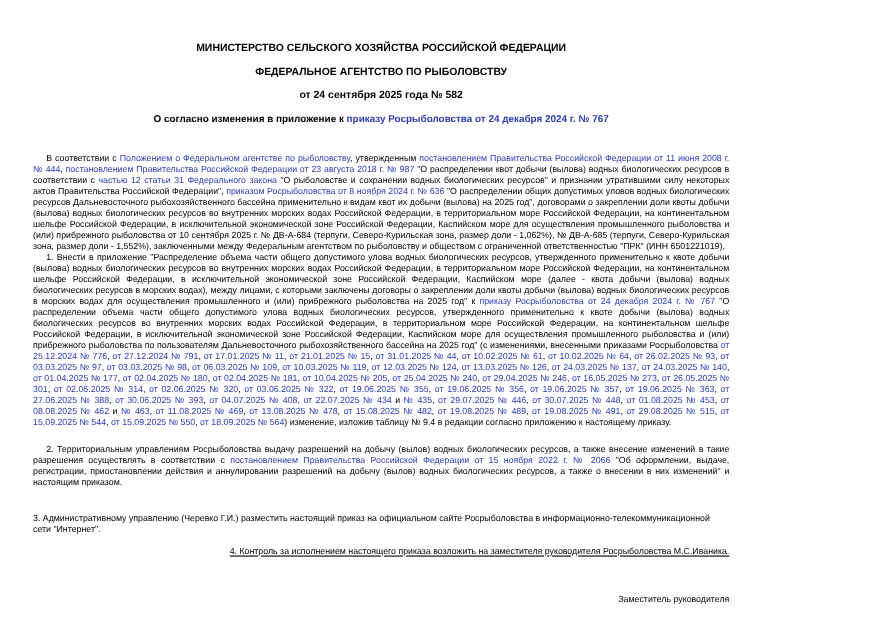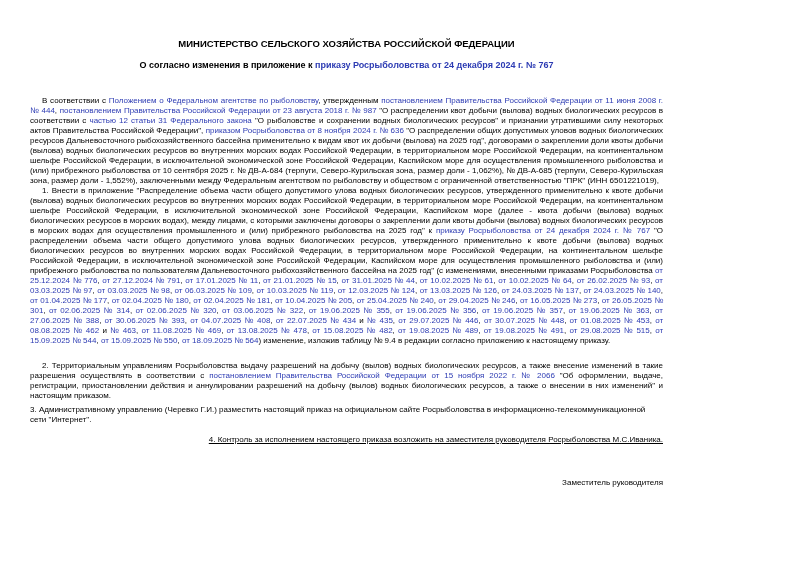--- a/index.html
+++ b/index.html
@@ -38,41 +38,43 @@
   .para {
     font-size: 8px;
     line-height: 10px;
     text-align: justify;
     margin: 0;
   }
   .indent { text-indent: 12px; }
   .preamble { margin-top: 25px; }
   .decree { margin-top: 13px; text-align: left; }
   .item2 { margin-top: 15px; }
-  .item3 { margin-top: 4px; text-align: left; }
+  .item3 { margin-top: 23px; text-align: left; }
   .item4 { margin-top: 10px; text-align: right; text-decoration: underline; }
   .signature {
     margin-top: 32px;
     text-align: right;
     font-size: 8px;
     line-height: 12px;
   }
   .doc-link {
     color: var(--link-color, #2c3bb3);
     text-decoration: none;
     cursor: pointer;
   }
 </style>
 </head>
 <body>
 
 <div class="page">
 
   <div class="doc-header">
     <div class="h-line">МИНИСТЕРСТВО СЕЛЬСКОГО ХОЗЯЙСТВА РОССИЙСКОЙ ФЕДЕРАЦИИ</div>
+    <div class="h-line">ФЕДЕРАЛЬНОЕ АГЕНТСТВО ПО РЫБОЛОВСТВУ</div>
+    <div class="h-line">от 24 сентября 2025 года № 582</div>
     <div class="doc-title"><span>О согласно изменения в приложение к </span><a class="doc-link">приказу Росрыболовства от 24 декабря 2024 г. № 767</a></div>
   </div>
 
   <p class="para indent preamble"><span>В соответствии с </span><a class="doc-link">Положением о Федеральном агентстве по рыболовству</a><span>, утвержденным </span><a class="doc-link">постановлением Правительства Российской Федерации от 11 июня 2008 г. № 444</a><span>, </span><a class="doc-link">постановлением Правительства Российской Федерации от 23 августа 2018 г. № 987</a><span> "О распределении квот добычи (вылова) водных биологических ресурсов в соответствии с </span><a class="doc-link">частью 12 статьи 31 Федерального закона</a><span> "О рыболовстве и сохранении водных биологических ресурсов" и признании утратившими силу некоторых актов Правительства Российской Федерации", </span><a class="doc-link">приказом Росрыболовства от 8 ноября 2024 г. № 636</a><span> "О распределении общих допустимых уловов водных биологических ресурсов Дальневосточного рыбохозяйственного бассейна применительно к видам квот их добычи (вылова) на 2025 год", договорами о закреплении доли квоты добычи (вылова) водных биологических ресурсов во внутренних морских водах Российской Федерации, в территориальном море Российской Федерации, на континентальном шельфе Российской Федерации, в исключительной экономической зоне Российской Федерации, Каспийском море для осуществления промышленного рыболовства и (или) прибрежного рыболовства от 10 сентября 2025 г. № ДВ-А-684 (терпуги, Северо-Курильская зона, размер доли - 1,062%), № ДВ-А-685 (терпуги, Северо-Курильская зона, размер доли - 1,552%), заключенными между Федеральным агентством по рыболовству и обществом с ограниченной ответственностью "ПРК" (ИНН 6501221019),</span></p>
 
 
   <p class="para indent item1"><span>1. Внести в приложение "Распределение объема части общего допустимого улова водных биологических ресурсов, утвержденного применительно к квоте добычи (вылова) водных биологических ресурсов во внутренних морских водах Российской Федерации, в территориальном море Российской Федерации, на континентальном шельфе Российской Федерации, в исключительной экономической зоне Российской Федерации, Каспийском море (далее - квота добычи (вылова) водных биологических ресурсов в морских водах), между лицами, с которыми заключены договоры о закреплении доли квоты добычи (вылова) водных биологических ресурсов в морских водах для осуществления промышленного и (или) прибрежного рыболовства на 2025 год" к </span><a class="doc-link">приказу Росрыболовства от 24 декабря 2024 г. № 767</a><span> "О распределении объема части общего допустимого улова водных биологических ресурсов, утвержденного применительно к квоте добычи (вылова) водных биологических ресурсов во внутренних морских водах Российской Федерации, в территориальном море Российской Федерации, на континентальном шельфе Российской Федерации, в исключительной экономической зоне Российской Федерации, Каспийском море для осуществления промышленного рыболовства и (или) прибрежного рыболовства по пользователям Дальневосточного рыбохозяйственного бассейна на 2025 год" (с изменениями, внесенными приказами Росрыболовства </span><a class="doc-link">от 25.12.2024 № 776</a><span>, </span><a class="doc-link">от 27.12.2024 № 791</a><span>, </span><a class="doc-link">от 17.01.2025 № 11</a><span>, </span><a class="doc-link">от 21.01.2025 № 15</a><span>, </span><a class="doc-link">от 31.01.2025 № 44</a><span>, </span><a class="doc-link">от 10.02.2025 № 61</a><span>, </span><a class="doc-link">от 10.02.2025 № 64</a><span>, </span><a class="doc-link">от 26.02.2025 № 93</a><span>, </span><a class="doc-link">от 03.03.2025 № 97</a><span>, </span><a class="doc-link">от 03.03.2025 № 98</a><span>, </span><a class="doc-link">от 06.03.2025 № 109</a><span>, </span><a class="doc-link">от 10.03.2025 № 119</a><span>, </span><a class="doc-link">от 12.03.2025 № 124</a><span>, </span><a class="doc-link">от 13.03.2025 № 126</a><span>, </span><a class="doc-link">от 24.03.2025 № 137</a><span>, </span><a class="doc-link">от 24.03.2025 № 140</a><span>, </span><a class="doc-link">от 01.04.2025 № 177</a><span>, </span><a class="doc-link">от 02.04.2025 № 180</a><span>, </span><a class="doc-link">от 02.04.2025 № 181</a><span>, </span><a class="doc-link">от 10.04.2025 № 205</a><span>, </span><a class="doc-link">от 25.04.2025 № 240</a><span>, </span><a class="doc-link">от 29.04.2025 № 246</a><span>, </span><a class="doc-link">от 16.05.2025 № 273</a><span>, </span><a class="doc-link">от 26.05.2025 № 301</a><span>, </span><a class="doc-link">от 02.06.2025 № 314</a><span>, </span><a class="doc-link">от 02.06.2025 № 320</a><span>, </span><a class="doc-link">от 03.06.2025 № 322</a><span>, </span><a class="doc-link">от 19.06.2025 № 355</a><span>, </span><a class="doc-link">от 19.06.2025 № 356</a><span>, </span><a class="doc-link">от 19.06.2025 № 357</a><span>, </span><a class="doc-link">от 19.06.2025 № 363</a><span>, </span><a class="doc-link">от 27.06.2025 № 388</a><span>, </span><a class="doc-link">от 30.06.2025 № 393</a><span>, </span><a class="doc-link">от 04.07.2025 № 408</a><span>, </span><a class="doc-link">от 22.07.2025 № 434</a><span> и </span><a class="doc-link">№ 435</a><span>, </span><a class="doc-link">от 29.07.2025 № 446</a><span>, </span><a class="doc-link">от 30.07.2025 № 448</a><span>, </span><a class="doc-link">от 01.08.2025 № 453</a><span>, </span><a class="doc-link">от 08.08.2025 № 462</a><span> и </span><a class="doc-link">№ 463</a><span>, </span><a class="doc-link">от 11.08.2025 № 469</a><span>, </span><a class="doc-link">от 13.08.2025 № 478</a><span>, </span><a class="doc-link">от 15.08.2025 № 482</a><span>, </span><a class="doc-link">от 19.08.2025 № 489</a><span>, </span><a class="doc-link">от 19.08.2025 № 491</a><span>, </span><a class="doc-link">от 29.08.2025 № 515</a><span>, </span><a class="doc-link">от 15.09.2025 № 544</a><span>, </span><a class="doc-link">от 15.09.2025 № 550</a><span>, </span><a class="doc-link">от 18.09.2025 № 564</a><span>) изменение, изложив таблицу № 9.4 в редакции согласно приложению к настоящему приказу.</span></p>
 
   <p class="para indent item2"><span>2. Территориальным управлениям Росрыболовства выдачу разрешений на добычу (вылов) водных биологических ресурсов, а также внесение изменений в такие разрешения осуществлять в соответствии с </span><a class="doc-link">постановлением Правительства Российской Федерации от 15 ноября 2022 г. № 2066</a><span> "Об оформлении, выдаче, регистрации, приостановлении действия и аннулировании разрешений на добычу (вылов) водных биологических ресурсов, а также о внесении в них изменений" и настоящим приказом.</span></p>
 

